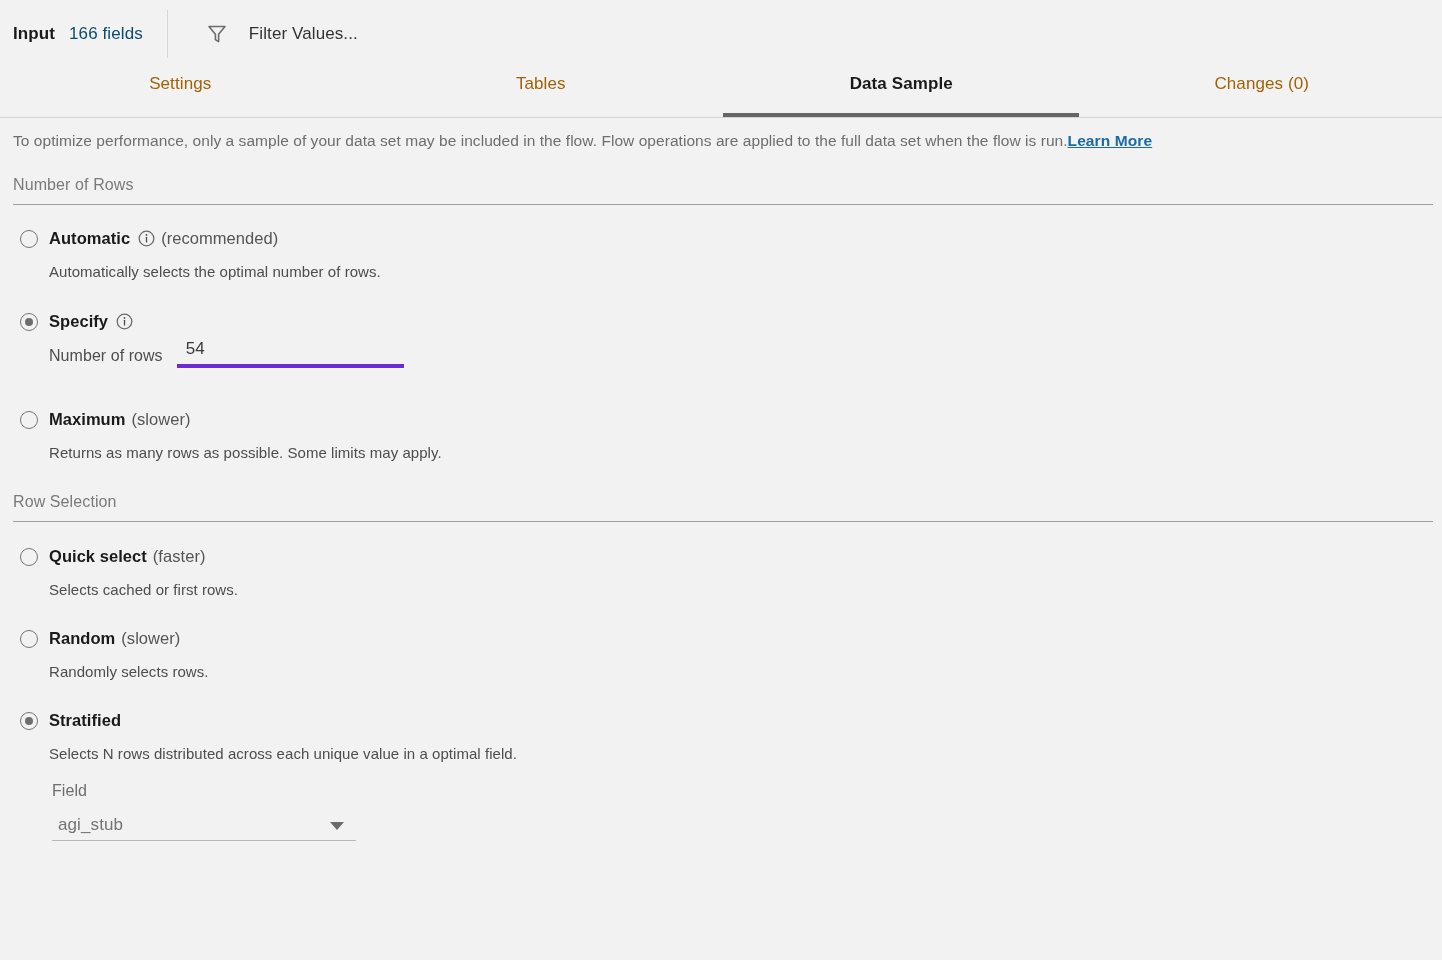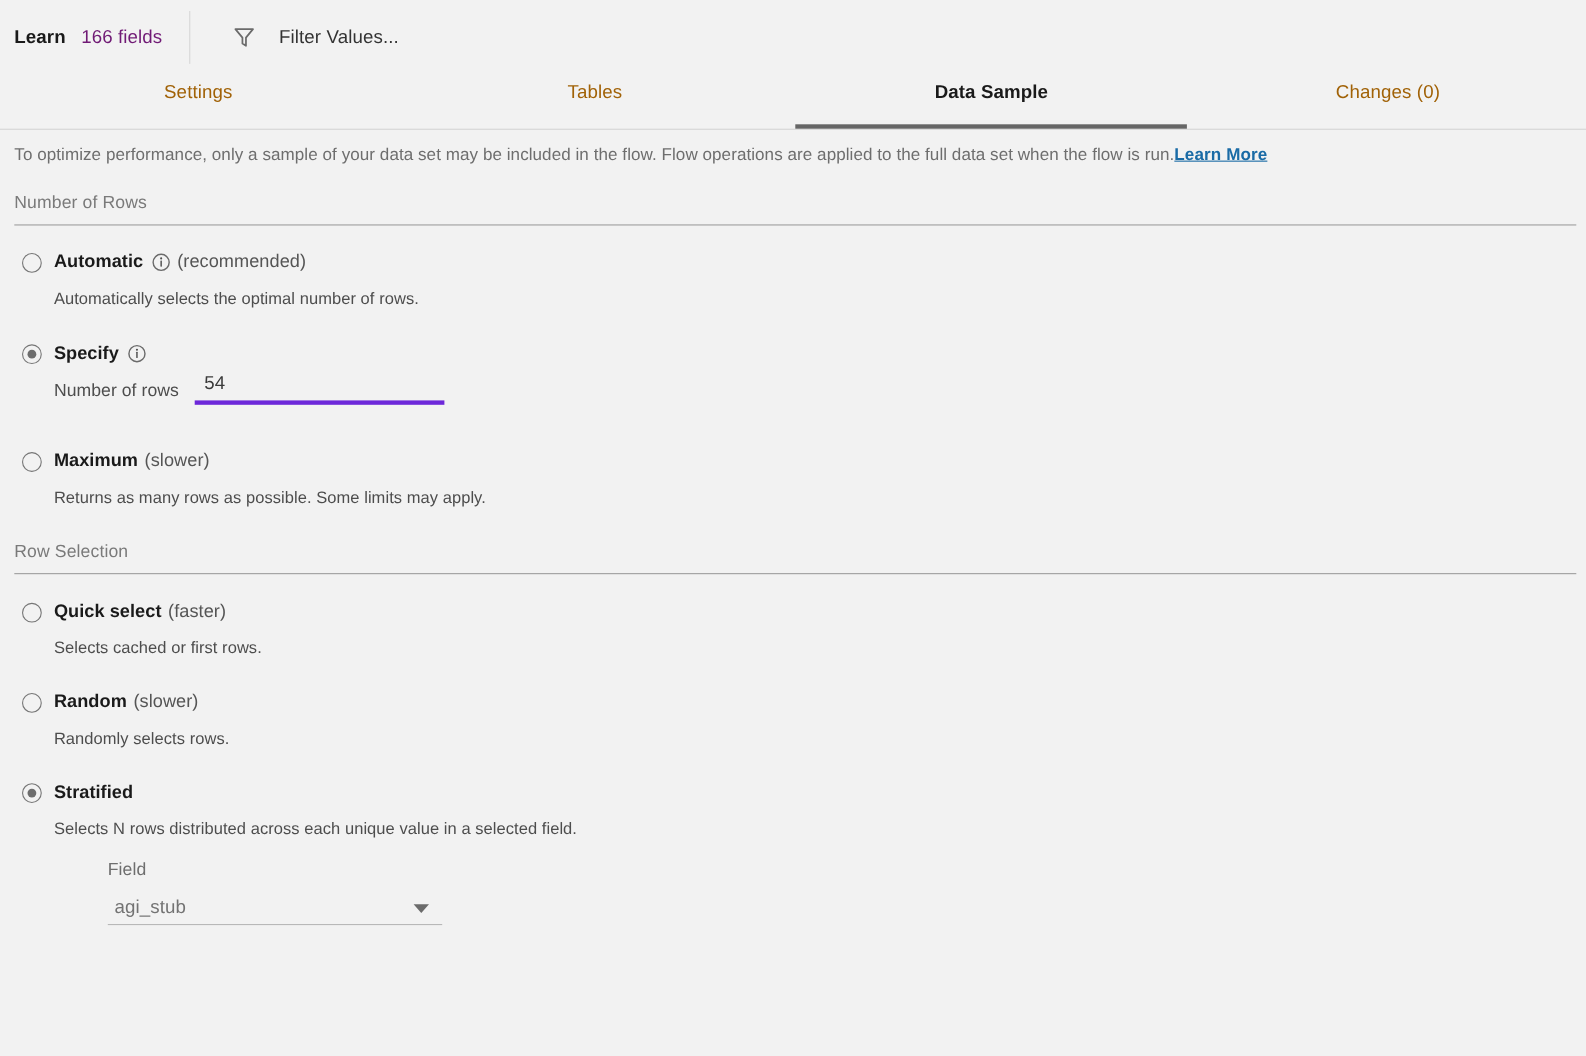--- a/index.html
+++ b/index.html
@@ -26,21 +26,21 @@
     box-sizing: border-box;
   }
   .hdr-title {
     font-size: 17px;
     font-weight: bold;
     color: #1a1a1a;
     letter-spacing: 0.1px;
   }
   .hdr-fields {
     font-size: 17px;
-    color: #701a75;
+    color: #0c4a6e;
     margin-left: 14px;
     letter-spacing: 0.1px;
   }
   .hdr-sep {
     width: 1px;
     height: 48px;
     background: #d6d6d6;
     margin-left: 24px;
     margin-right: 0;
   }
@@ -228,21 +228,21 @@
     font-family: "Liberation Sans", sans-serif;
     font-size: 17px;
     color: #3a3a3a;
     padding: 0 0 5px 9px;
     outline: none;
     letter-spacing: 0.1px;
   }
 
   
   .field-group {
-    margin-left: 78px;
+    margin-left: 32px;
     margin-top: 20px;
   }
   .field-label {
     font-size: 16px;
     color: #6e6e6e;
     letter-spacing: 0.05px;
   }
   .select-wrap {
     position: relative;
     width: 304px;
@@ -268,21 +268,21 @@
     height: 0;
     border-left: 7px solid transparent;
     border-right: 7px solid transparent;
     border-top: 8px solid #6b6b6b;
   }
 </style>
 </head>
 <body>
 
 <div class="header">
-  <span class="hdr-title">Learn</span>
+  <span class="hdr-title">Input</span>
   <span class="hdr-fields">166 fields</span>
   <div class="hdr-sep"></div>
   <div class="filter-btn">
     <span class="filter-icon">
       <svg viewBox="0 0 22 22" width="22" height="22">
         <path d="M3 3.5 H19 L12.6 11.2 V18.6 L9.4 16.6 V11.2 Z" fill="none" stroke="#6b6b6b" stroke-width="1.6" stroke-linejoin="round"></path>
       </svg>
     </span>
     <span class="filter-label">Filter Values...</span>
   </div>
@@ -382,21 +382,21 @@
         <span class="opt-suffix">(slower)</span>
       </div>
       <div class="opt-desc">Randomly selects rows.</div>
     </div>
 
     <div class="option" id="opt-stratified">
       <div class="opt-row">
         <span class="radio checked"></span>
         <span class="opt-name">Stratified</span>
       </div>
-      <div class="opt-desc">Selects N rows distributed across each unique value in a selected field.</div>
+      <div class="opt-desc">Selects N rows distributed across each unique value in a optimal field.</div>
 
       <div class="field-group">
         <div class="field-label">Field</div>
         <div class="select-wrap">
           <span class="select-value">agi_stub</span>
           <span class="caret"></span>
         </div>
       </div>
     </div>
 

